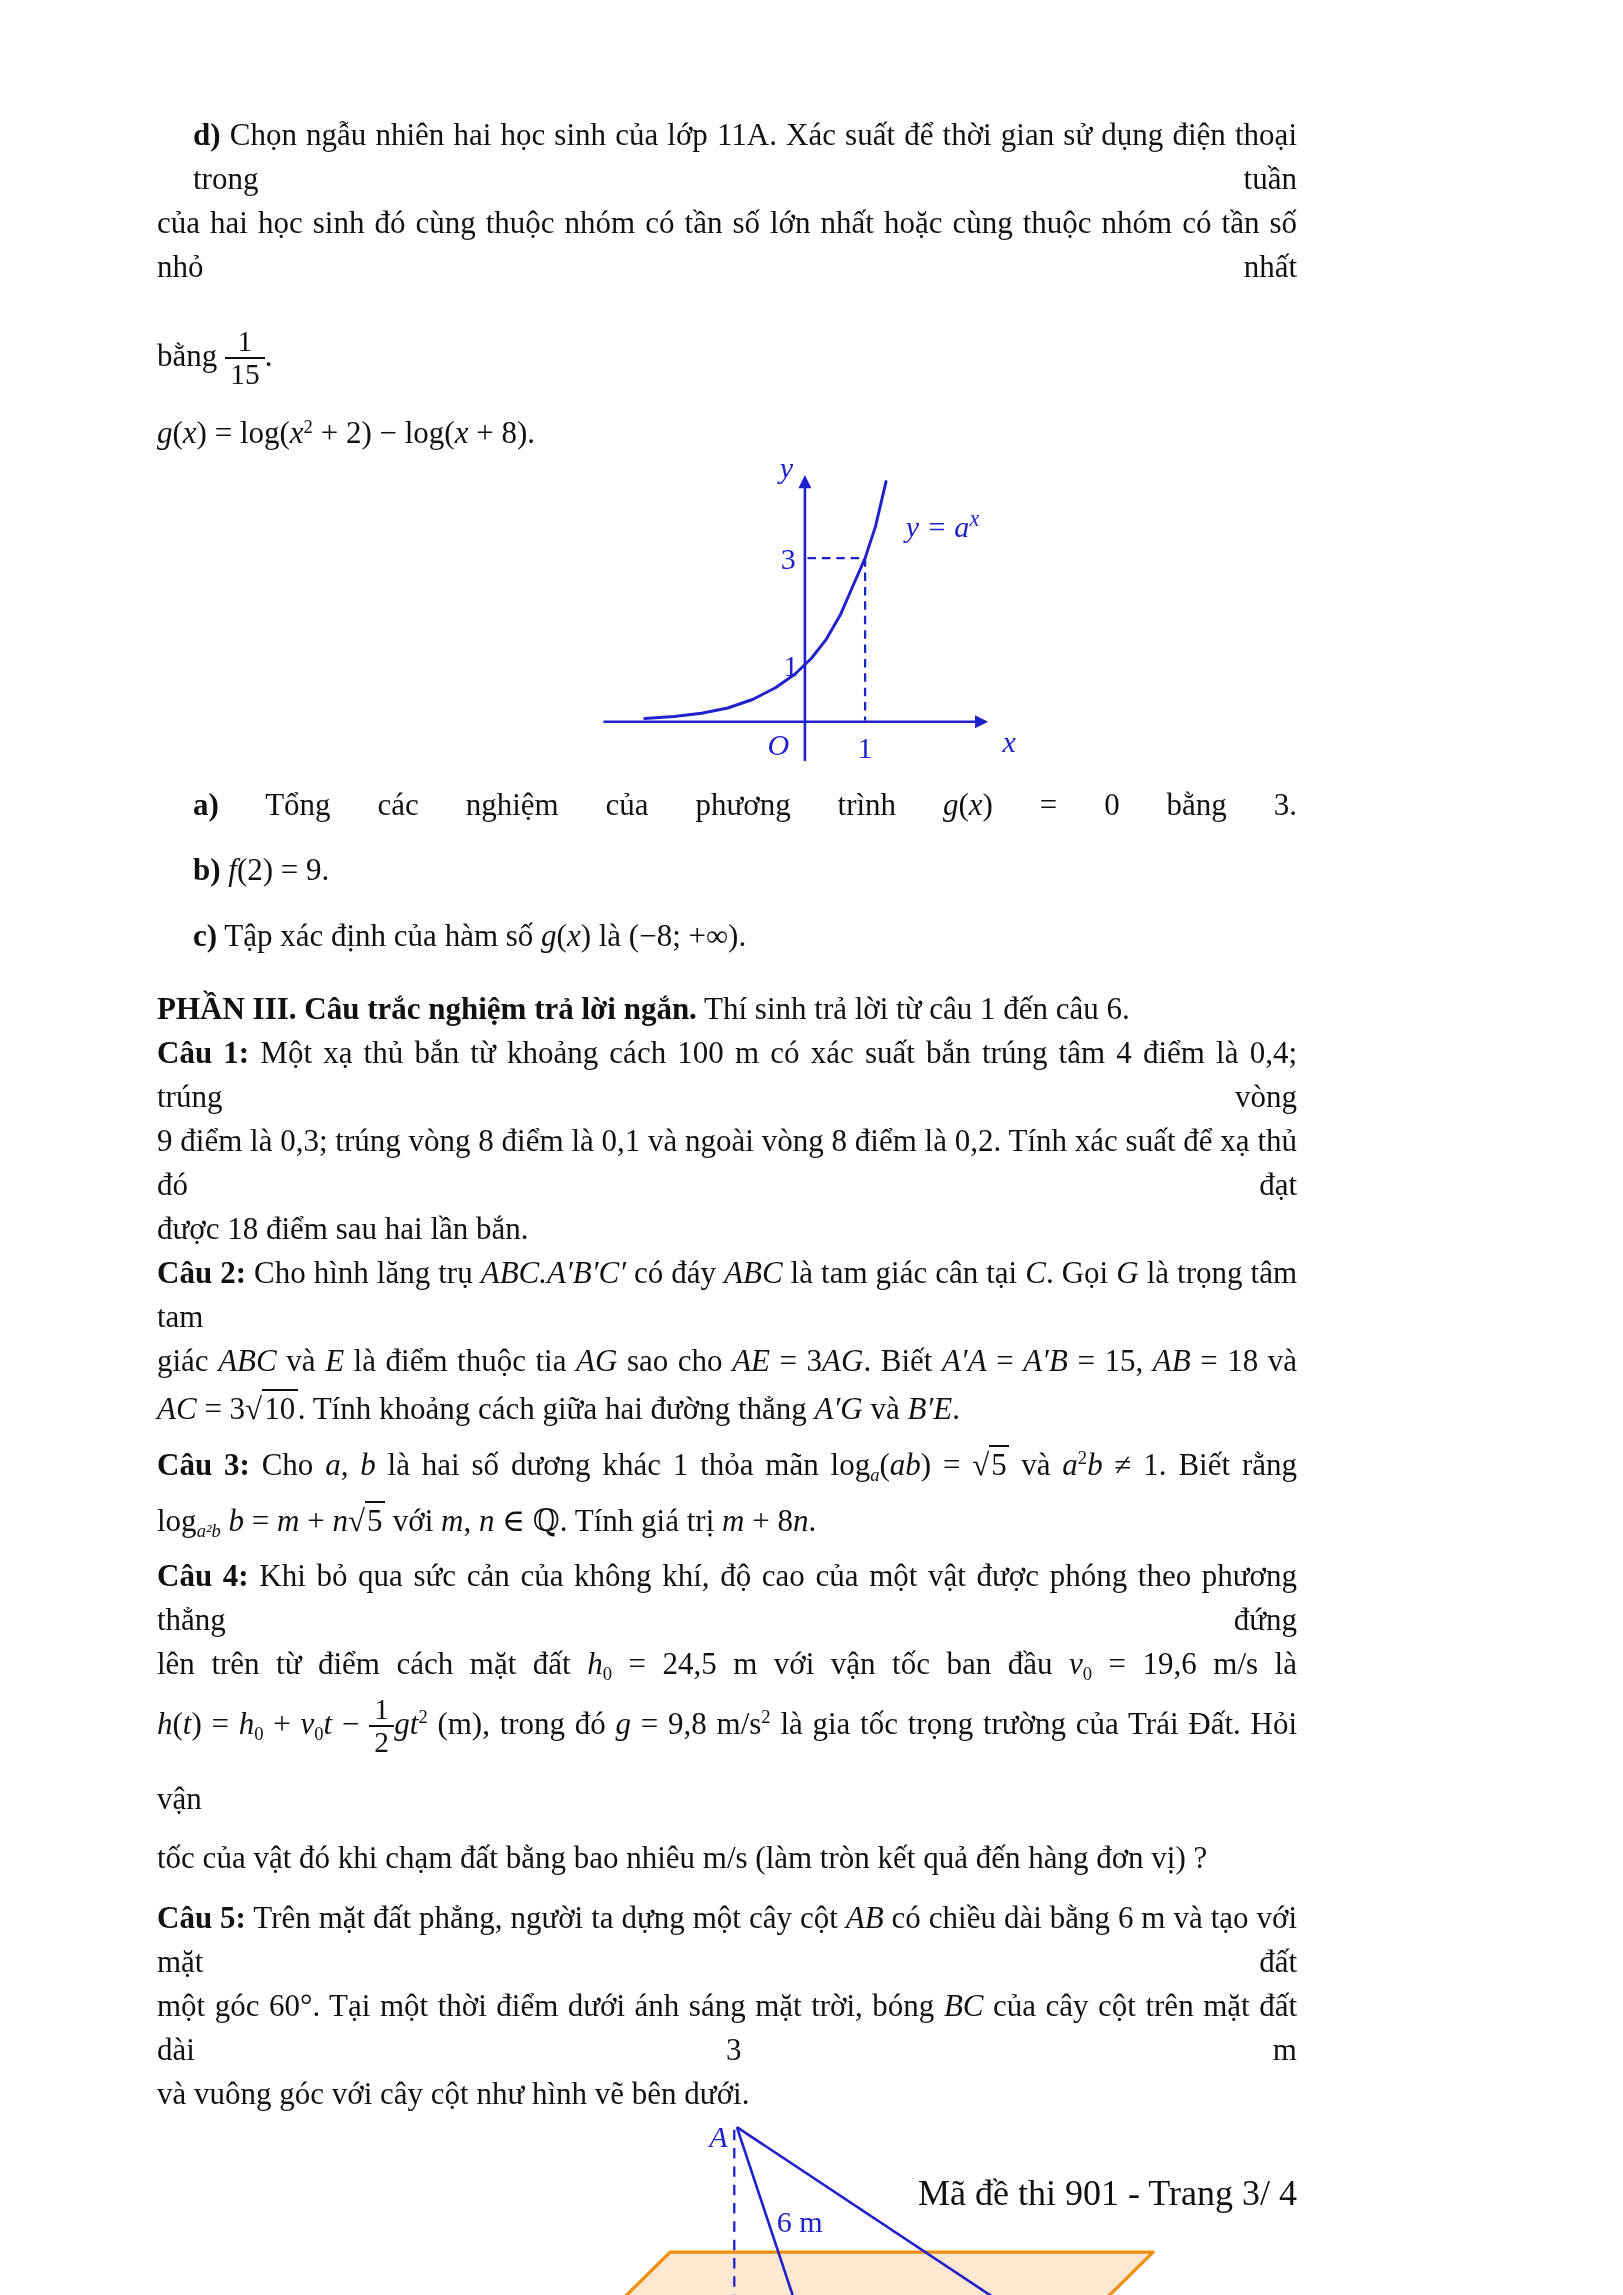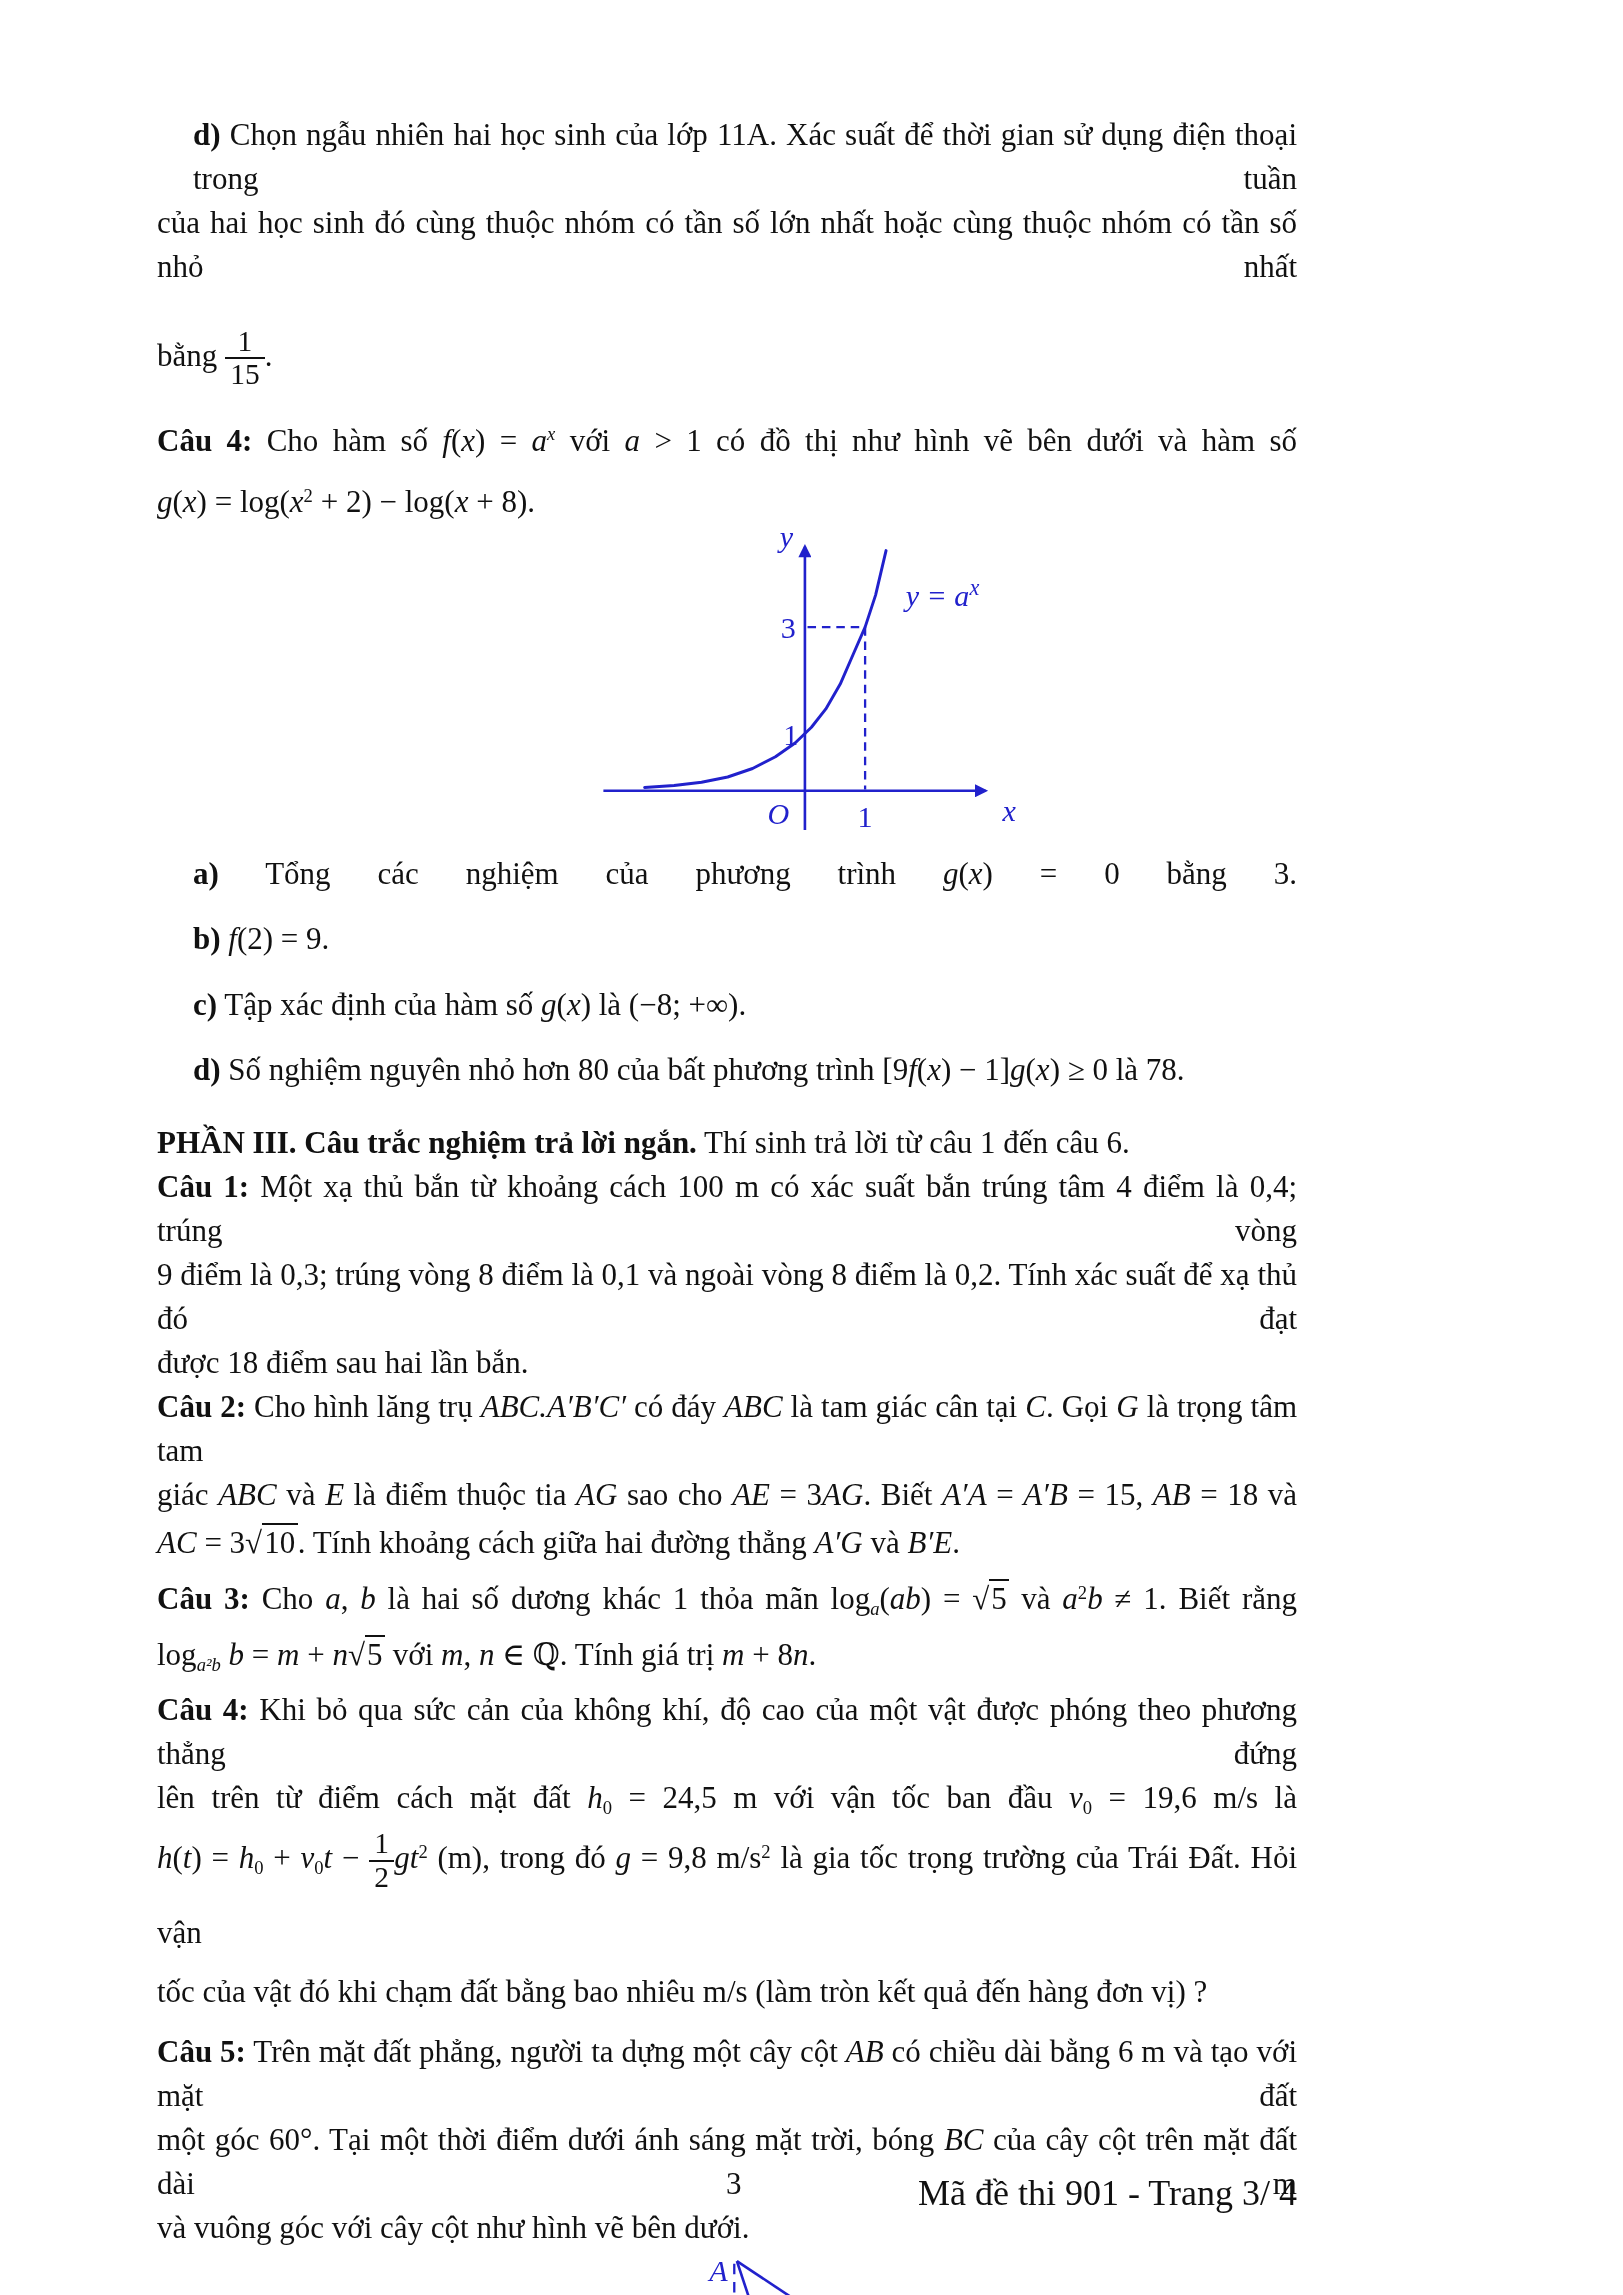--- a/index.html
+++ b/index.html
@@ -40,21 +40,20 @@
 </style>
 </head>
 <body>
 
 <div class="page">
 
   <div class="ln jt ind"><span class="b">d)</span><span> Chọn ngẫu nhiên hai học sinh của lớp 11A. Xác suất để thời gian sử dụng điện thoại trong tuần</span></div>
   <div class="ln jt"><span>của hai học sinh đó cùng thuộc nhóm có tần số lớn nhất hoặc cùng thuộc nhóm có tần số nhỏ nhất</span></div>
   <div class="tall lt" style="margin-top:23.6px"><span>bằng </span><span class="frac"><span class="nm">1</span><span class="dn">15</span></span><span>.</span></div>
 
-  <div class="h80 jt" style="margin-top:17px"><span class="b">Câu 4:</span><span> Cho hàm số </span><span class="i">f</span><span>(</span><span class="i">x</span><span>) = </span><span class="i">a</span><span class="i sup">x</span><span> với </span><span class="i">a</span><span> &gt; 1 có đồ thị như hình vẽ bên dưới và hàm số</span></div>
   <div class="h90 lt" style="margin-top:5.2px"><span class="i">g</span><span>(</span><span class="i">x</span><span>) = log(</span><span class="i">x</span><span class="sup">2</span><span> + 2) − log(</span><span class="i">x</span><span> + 8).</span></div>
 
   <svg class="graph-svg" width="458" height="321" viewBox="900 630 700 490" style="font-size:48px">
     <defs>
       <marker id="arr1" viewBox="0 0 10 10" markerWidth="26" markerHeight="20" refX="8" refY="5" orient="auto" markerUnits="userSpaceOnUse">
         <path d="M0,0 L10,5 L0,10 z" class="blf"></path>
       </marker>
     </defs>
     <line class="bl" x1="1230" y1="1105" x2="1230" y2="672" stroke-width="4" marker-end="url(#arr1)"></line>
     <line class="bl" x1="922" y1="1045" x2="1506" y2="1045" stroke-width="4" marker-end="url(#arr1)"></line>
@@ -66,21 +65,20 @@
     <text class="gtext it" x="1206" y="1096" text-anchor="end">O</text>
     <text class="gtext" x="1216" y="812" text-anchor="end">3</text>
     <text class="gtext" x="1220" y="975" text-anchor="end">1</text>
     <text class="gtext" x="1322" y="1100" text-anchor="middle">1</text>
     <text class="gtext it" x="1384" y="762" text-anchor="start"><tspan>y = a</tspan><tspan dy="-16" font-size="34">x</tspan></text>
   </svg>
 
   <div class="ln jt ind" style="margin-top:7.9px; line-height:51px; min-height:51px;"><span class="b">a)</span><span> Tổng các nghiệm của phương trình </span><span class="i">g</span><span>(</span><span class="i">x</span><span>) = 0 bằng 3.</span></div>
   <div class="ln lt ind" style="margin-top:14.4px; line-height:51px; min-height:51px;"><span class="b">b)</span><span> </span><span class="i">f</span><span>(2) = 9.</span></div>
   <div class="ln lt ind" style="margin-top:14.4px; line-height:51px; min-height:51px;"><span class="b">c)</span><span> Tập xác định của hàm số </span><span class="i">g</span><span>(</span><span class="i">x</span><span>) là (−8; +∞).</span></div>
-  <div class="ln lt ind" style="margin-top:14.4px; line-height:51px; min-height:51px;"><span class="b">d)</span><span> Số nghiệm nguyên nhỏ hơn 80 của bất phương trình [9</span><span class="i">f</span><span>(</span><span class="i">x</span><span>) − 1]</span><span class="i">g</span><span>(</span><span class="i">x</span><span>) ≥ 0 là 78.</span></div>
 
   <div class="ln lt" style="margin-top:26px"><span class="b">PHẦN III. Câu trắc nghiệm trả lời ngắn.</span><span> Thí sinh trả lời từ câu 1 đến câu 6.</span></div>
 
   <div class="ln jt"><span class="b">Câu 1:</span><span> Một xạ thủ bắn từ khoảng cách 100 m có xác suất bắn trúng tâm 4 điểm là 0,4; trúng vòng</span></div>
   <div class="ln jt"><span>9 điểm là 0,3; trúng vòng 8 điểm là 0,1 và ngoài vòng 8 điểm là 0,2. Tính xác suất để xạ thủ đó đạt</span></div>
   <div class="ln lt"><span>được 18 điểm sau hai lần bắn.</span></div>
 
   <div class="ln jt"><span class="b">Câu 2:</span><span> Cho hình lăng trụ </span><span class="i">ABC.A′B′C′</span><span> có đáy </span><span class="i">ABC</span><span> là tam giác cân tại </span><span class="i">C</span><span>. Gọi </span><span class="i">G</span><span> là trọng tâm tam</span></div>
   <div class="ln jt"><span>giác </span><span class="i">ABC</span><span> và </span><span class="i">E</span><span> là điểm thuộc tia </span><span class="i">AG</span><span> sao cho </span><span class="i">AE</span><span> = 3</span><span class="i">AG</span><span>. Biết </span><span class="i">A′A</span><span> = </span><span class="i">A′B</span><span> = 15, </span><span class="i">AB</span><span> = 18 và</span></div>
   <div class="h80 lt"><span class="i">AC</span><span> = 3</span><span class="sq">√<span class="rad">10</span></span><span>. Tính khoảng cách giữa hai đường thẳng </span><span class="i">A′G</span><span> và </span><span class="i">B′E</span><span>.</span></div>

